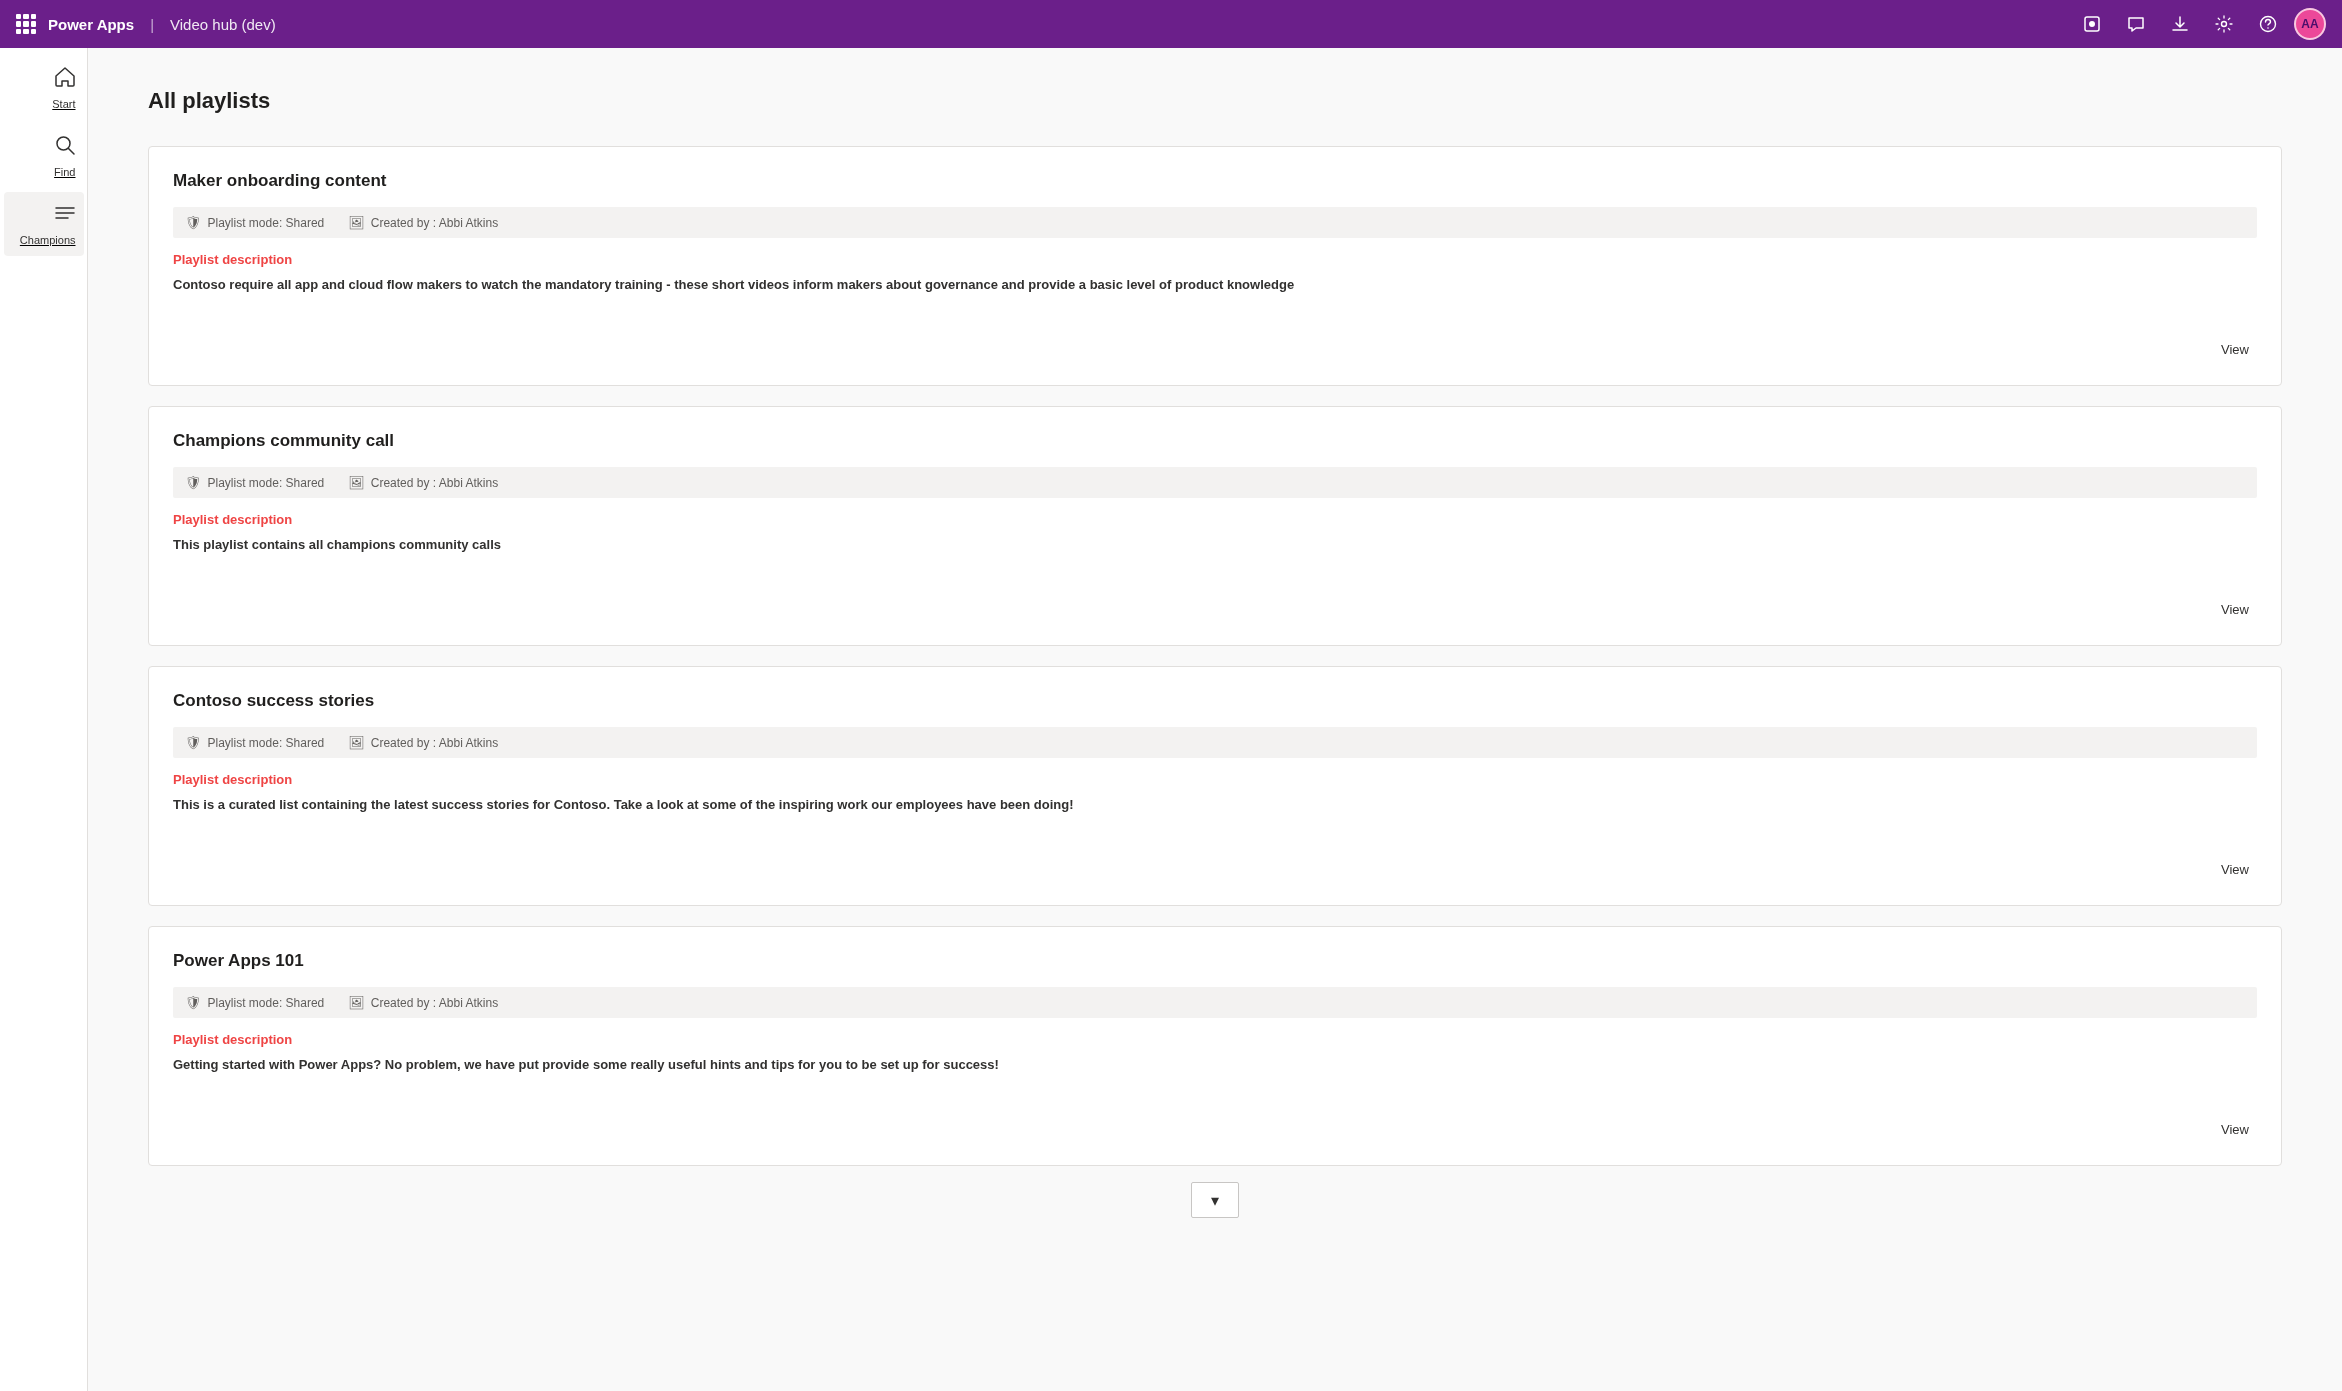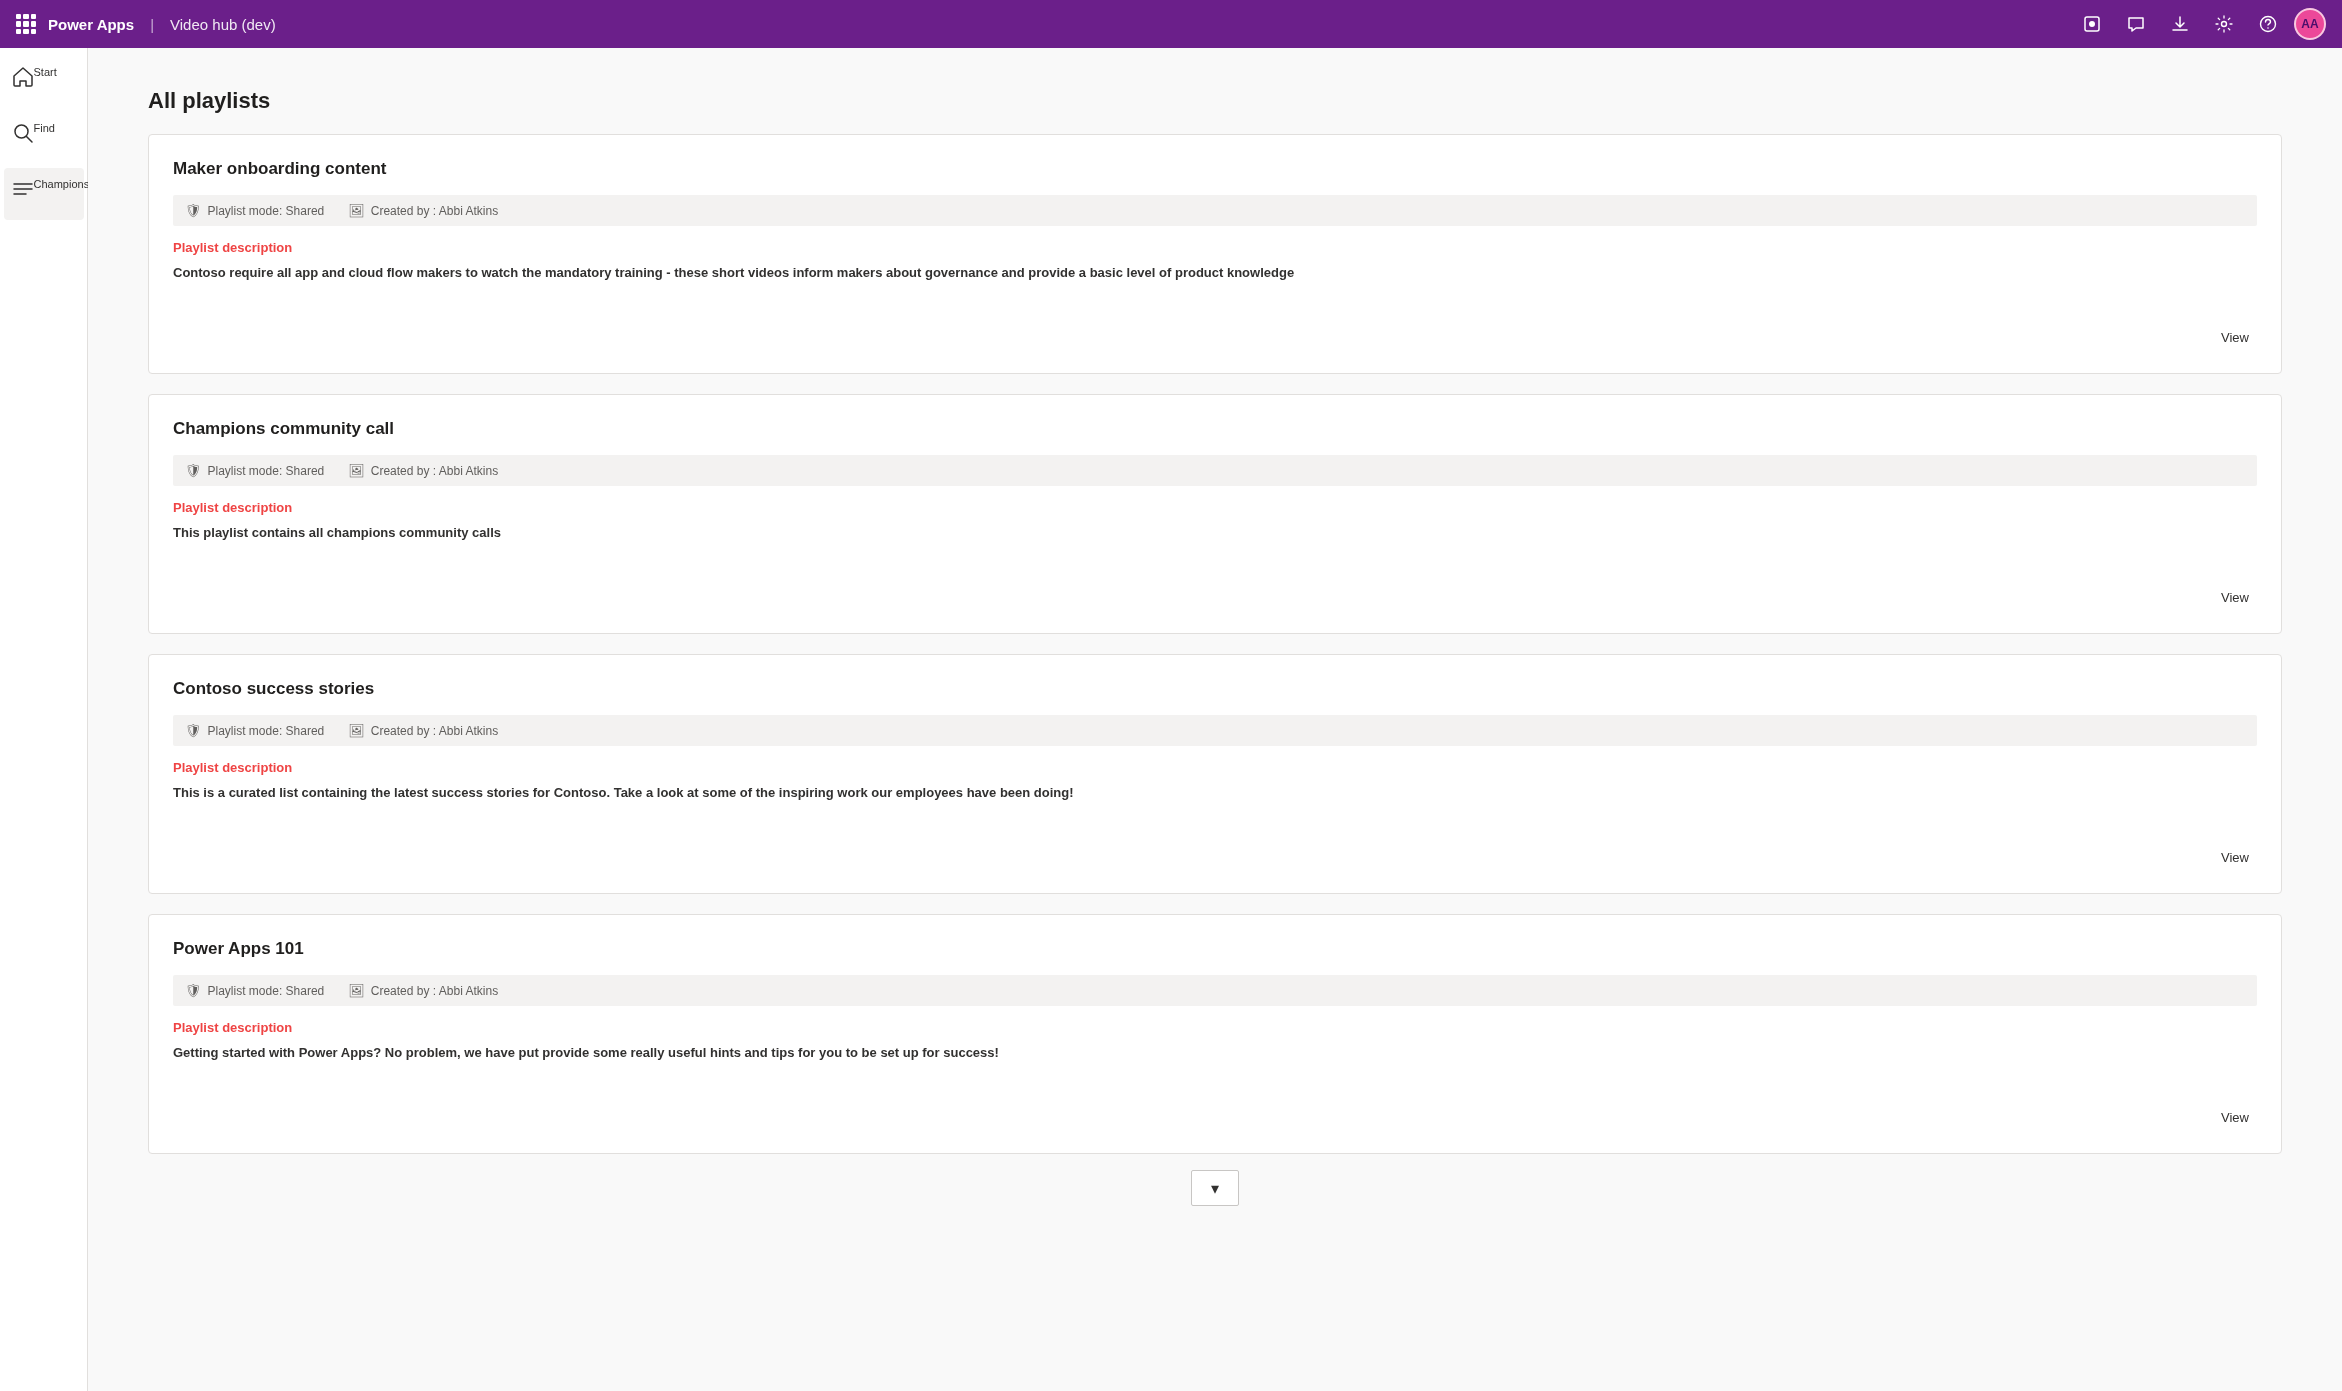--- a/index.html
+++ b/index.html
@@ -81,26 +81,28 @@
       background: white;
       display: flex;
       flex-direction: column;
       align-items: center;
       padding-top: 8px;
       border-right: 1px solid #e1dfdd;
       flex-shrink: 0;
     }
     .sidebar-item {
       display: flex;
-      align-items: flex-start;
+      flex-direction: column;
+      align-items: flex-end;
       padding: 10px 8px;
       cursor: pointer;
       width: 80px;
       border-radius: 4px;
       margin-bottom: 4px;
+      text-decoration: underline;
     }
     .sidebar-item.active { background: #f3f2f1; }
     .sidebar-icon {
       font-size: 22px;
       margin-bottom: 4px;
       color: #323130;
     }
     .sidebar-label {
       font-size: 11px;
       color: #323130;
@@ -111,21 +113,21 @@
     .content-area {
       flex: 1;
       overflow-y: auto;
       padding: 40px 60px;
       background: #f9f9f9;
     }
     .page-title {
       font-size: 22px;
       font-weight: 600;
       color: #201f1e;
-      margin-bottom: 20px;
+      margin-bottom: 32px;
     }
 
     
     .playlist-grid {
       display: grid;
       grid-template-columns: 1fr;
       gap: 20px;
     }
     .playlist-card {
       background: white;

